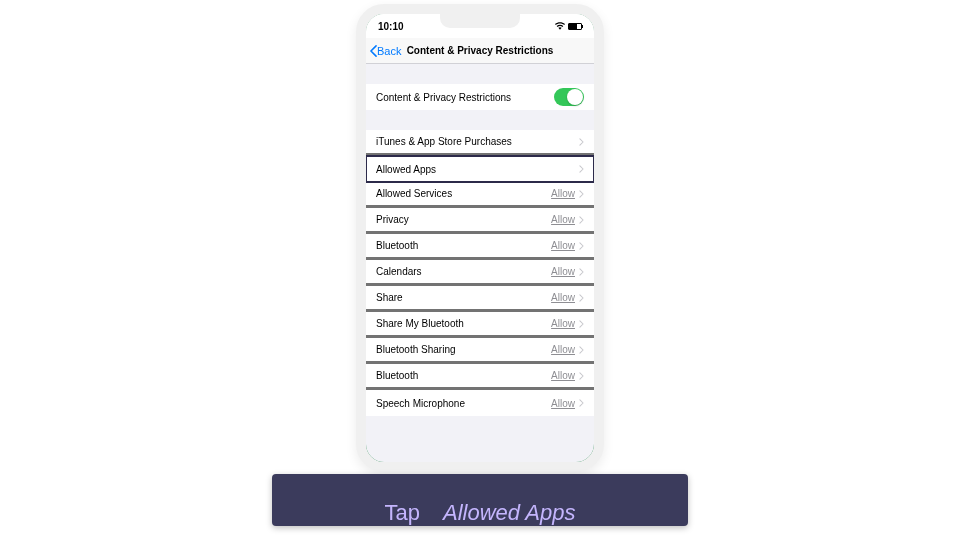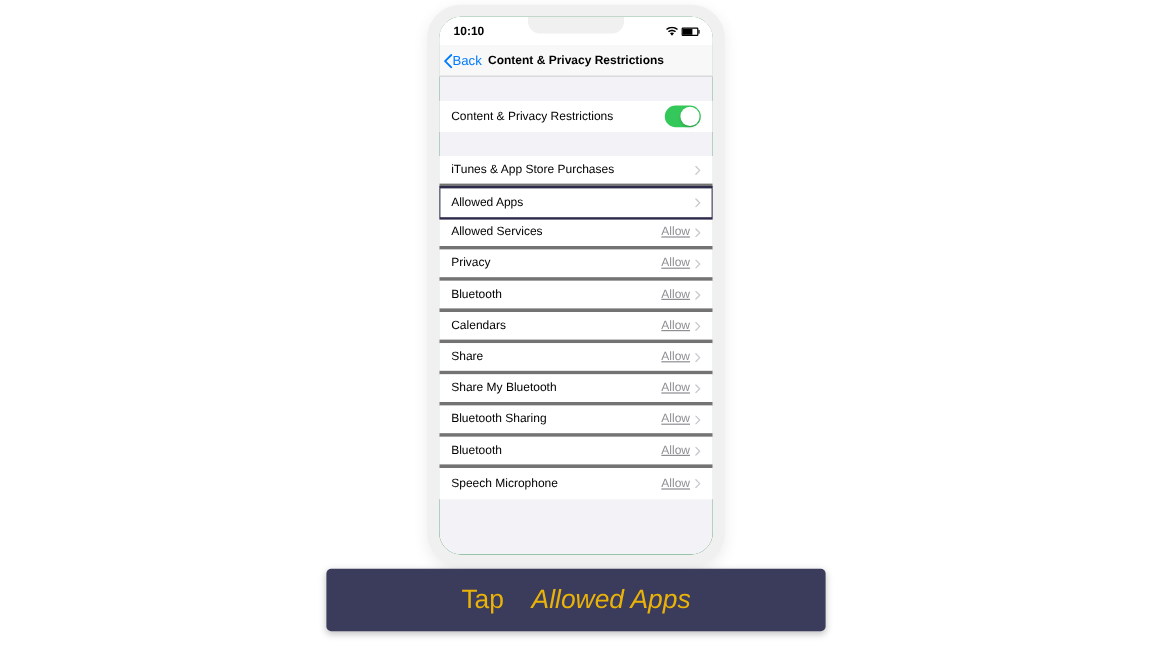--- a/index.html
+++ b/index.html
@@ -136,23 +136,23 @@
     }
     .caption-bar {
       position: absolute;
       left: 272px;
       bottom: 14px;
       width: 416px;
       height: 52px;
       background: #3b3b5c;
       border-radius: 4px;
       display: flex;
-      align-items: center;
+      align-items: flex-end;
       justify-content: center;
-      color: #eab308;
+      color: #c4b5fd;
       font-size: 22px;
       box-shadow: 0 2px 6px rgba(0,0,0,0.25);
       gap: 17px;
     }
     .caption-bar .emph { font-style: italic; margin-left: 6px; }
   </style>
 </head>
 <body>
 
 <div class="phone">

